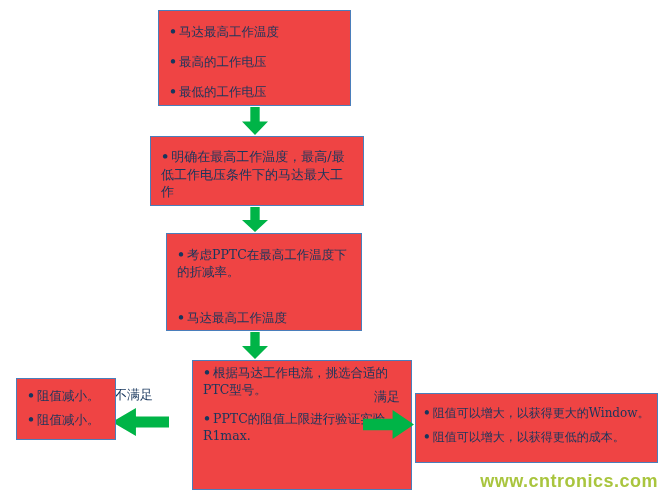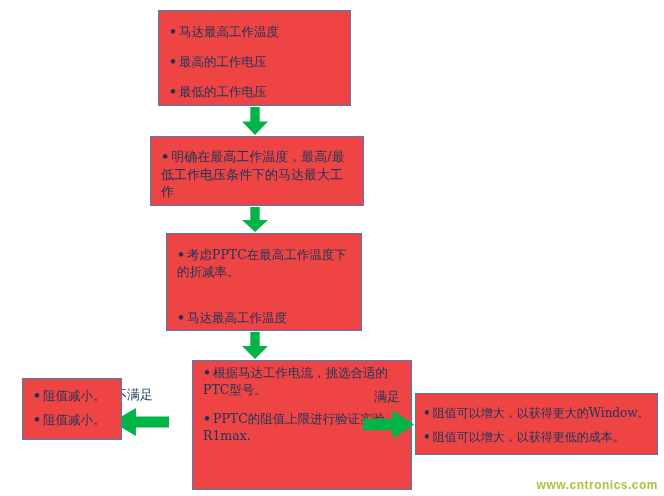--- a/index.html
+++ b/index.html
@@ -24,22 +24,22 @@
   .item::before {
     content: "\2022";
     font-weight: bold;
     margin-right: 2px;
   }
   
   .box-inputs       { left: 158px; top: 10px;  width: 193px; height: 96px;  display: flex; flex-direction: column; gap: 13px; padding-top: 13px; }
   .box-max-current  { left: 150px; top: 136px; width: 214px; height: 70px;  padding-top: 11px; font-size: 13px; }
   .box-derating     { left: 166px; top: 233px; width: 196px; height: 98px;  display: flex; flex-direction: column; gap: 29px; padding-top: 13px; }
   .box-select       { left: 170px; top: 360px; width: 220px; height: 130px; display: flex; flex-direction: column; gap: 12px; padding-top: 4px; margin-left: 22px; }
-  .box-not-ok       { left: 22px;   top: 378px; width: 100px; height: 62px;  display: flex; flex-direction: column; gap: 7px; padding-top: 9px; }
-  .box-ok           { left: 415px; top: 393px; width: 243px; height: 62px;  display: flex; flex-direction: column; gap: 8px; padding: 11px 4px 6px 7px; font-size: 12px; }
+  .box-not-ok       { left: 16px;   top: 378px; width: 100px; height: 62px;  display: flex; flex-direction: column; gap: 7px; padding-top: 9px; }
+  .box-ok           { left: 415px; top: 393px; width: 243px; height: 70px;  display: flex; flex-direction: column; gap: 8px; padding: 11px 4px 6px 7px; font-size: 12px; }
   
   .arrow { position: absolute; background: #00b447; }
   .arrow-down  { clip-path: polygon(32% 0, 68% 0, 68% 52%, 100% 52%, 50% 100%, 0 52%, 32% 52%); }
   .arrow-left  { clip-path: polygon(0 50%, 42% 0, 42% 30%, 100% 30%, 100% 70%, 42% 70%, 42% 100%); }
   .arrow-right { clip-path: polygon(100% 50%, 58% 100%, 58% 70%, 0 70%, 0 30%, 58% 30%, 58% 0); }
   .arrow-d1 { left: 242px; top: 107px; width: 26px; height: 28px; }
   .arrow-d2 { left: 242px; top: 207px; width: 26px; height: 25px; }
   .arrow-d3 { left: 242px; top: 332px; width: 26px; height: 27px; }
   .arrow-l1 { left: 112px; top: 408px; width: 57px; height: 28px; }
   .arrow-r1 { left: 363px; top: 410px; width: 51px; height: 29px; }
@@ -51,21 +51,21 @@
   }
   .label-not-ok { left: 114px; top: 386px; }
   .label-ok     { left: 374px; top: 388px; }
   .watermark {
     position: absolute;
     right: 6px;
     bottom: 4px;
     color: #a9c53e;
     font-family: "Liberation Sans", sans-serif;
     font-weight: bold;
-    font-size: 12px;
+    font-size: 18px;
     letter-spacing: 0.5px;
   }
 </style>
 </head>
 <body>
 
 <div class="canvas">
 
   <div class="fbox box-inputs">
     <div class="item">马达最高工作温度</div>

